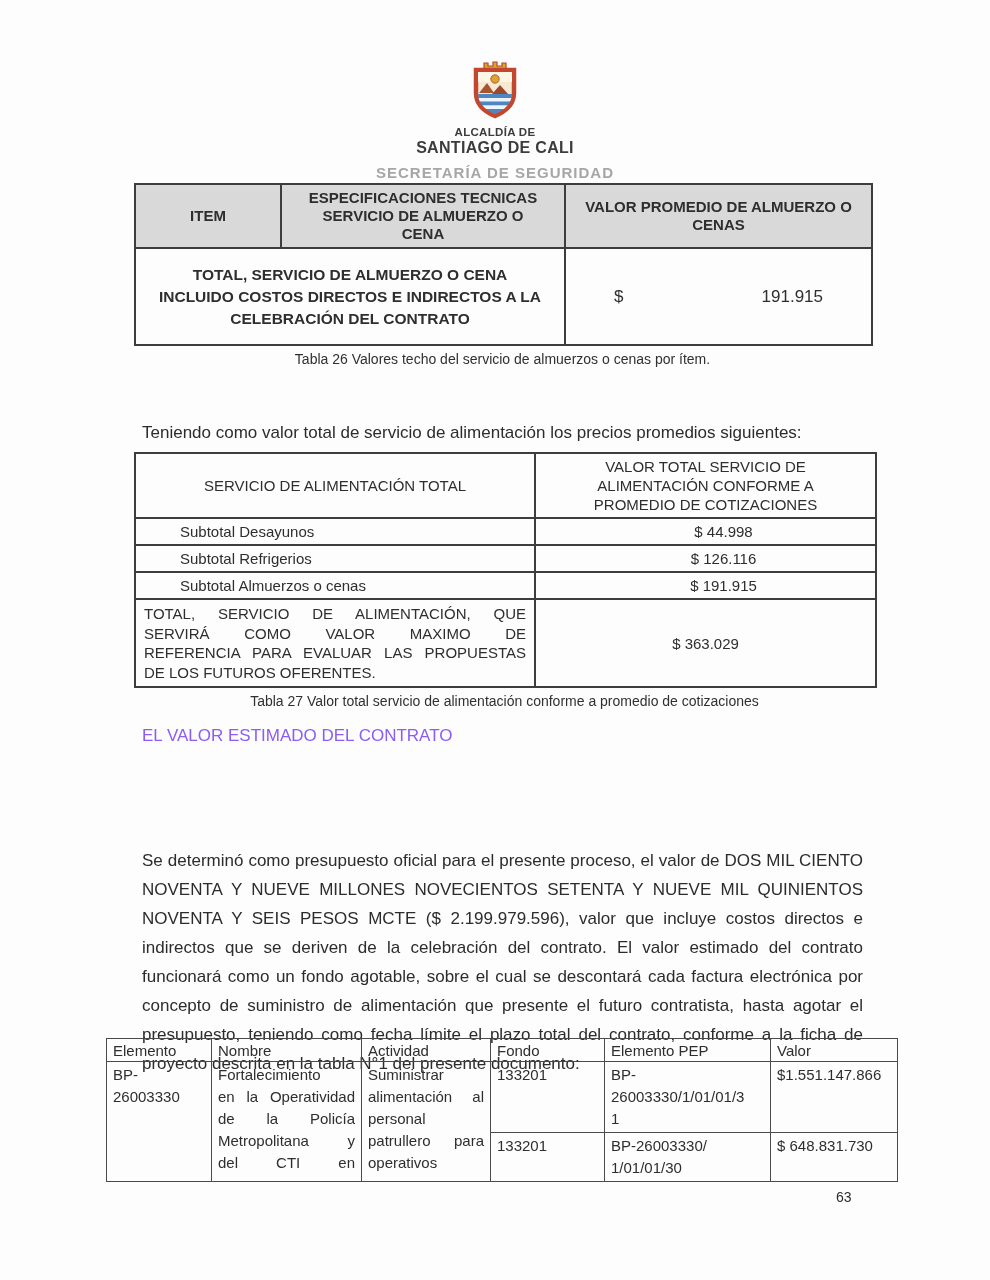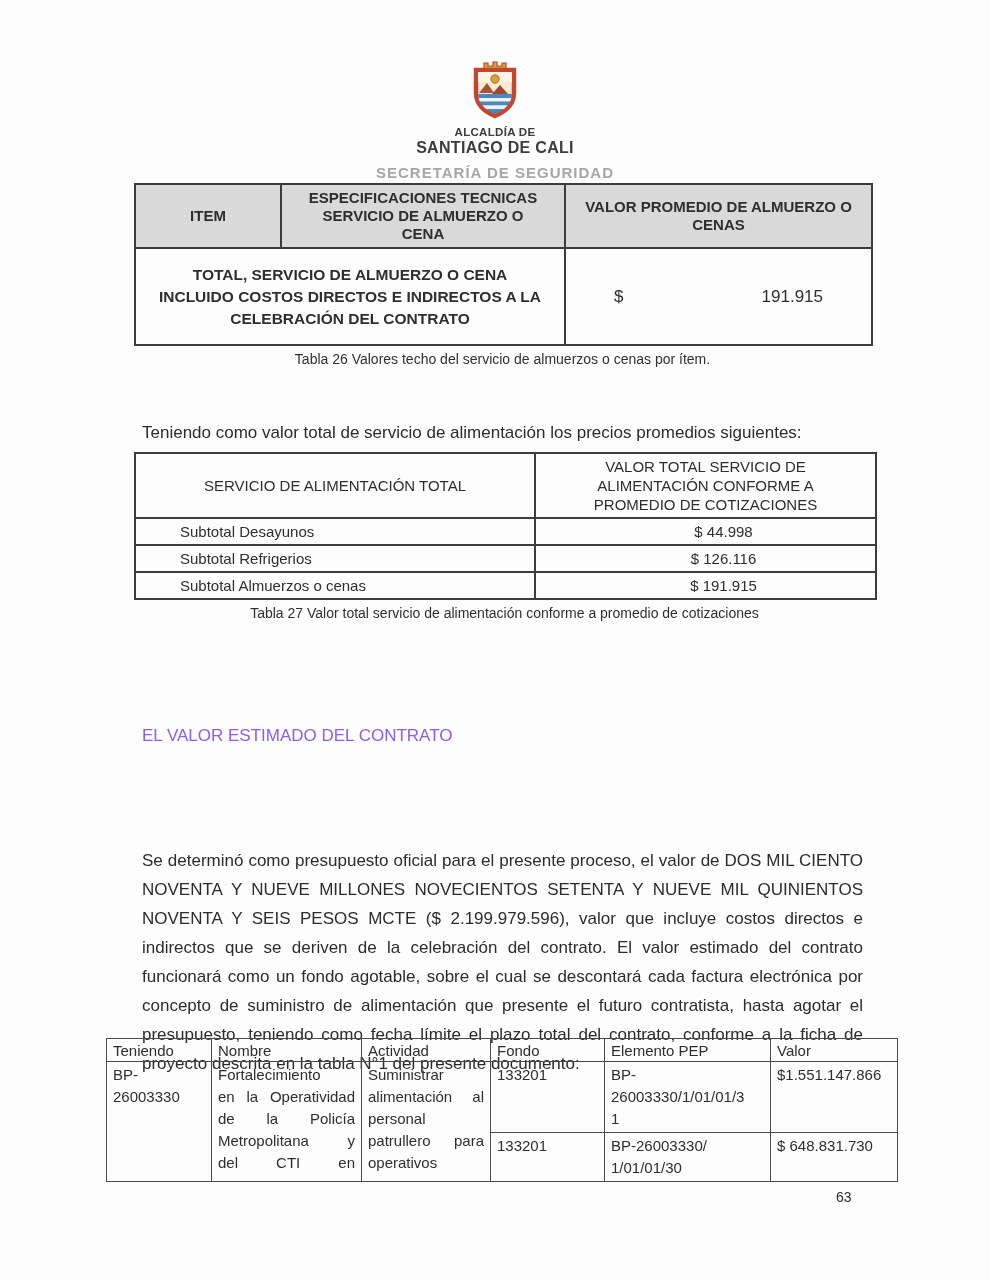--- a/index.html
+++ b/index.html
@@ -163,40 +163,49 @@
           <td class="val">$ 44.998</td>
         </tr>
         <tr class="sub">
           <td class="lbl">Subtotal Refrigerios</td>
           <td class="val">$ 126.116</td>
         </tr>
         <tr class="sub">
           <td class="lbl">Subtotal Almuerzos o cenas</td>
           <td class="val">$ 191.915</td>
         </tr>
+        <tr class="total">
+          <td class="lbl t27-total-lines">
+            <span class="jline">TOTAL, SERVICIO DE ALIMENTACIÓN, QUE</span>
+            <span class="jline">SERVIRÁ COMO VALOR MAXIMO DE</span>
+            <span class="jline">REFERENCIA PARA EVALUAR LAS PROPUESTAS</span>
+            <span class="jline">DE LOS FUTUROS OFERENTES.</span>
+          </td>
+          <td class="val">$ 363.029</td>
+        </tr>
       </tbody>
     </table>
     <div class="caption">Tabla 27 Valor total servicio de alimentación conforme a promedio de cotizaciones</div>
   </div>
 
   <h2 class="section-heading">EL VALOR ESTIMADO DEL CONTRATO</h2>
   <p class="para p2">Se determinó como presupuesto oficial para el presente proceso, el valor de DOS MIL CIENTO NOVENTA Y NUEVE MILLONES NOVECIENTOS SETENTA Y NUEVE MIL QUINIENTOS NOVENTA Y SEIS PESOS MCTE ($ 2.199.979.596), valor que incluye costos directos e indirectos que se deriven de la celebración del contrato. El valor estimado del contrato funcionará como un fondo agotable, sobre el cual se descontará cada factura electrónica por concepto de suministro de alimentación que presente el futuro contratista, hasta agotar el presupuesto, teniendo como fecha límite el plazo total del contrato, conforme a la ficha de proyecto descrita en la tabla N°1 del presente documento:</p>
 
   <table class="t3">
     <colgroup>
       <col style="width:105px">
         <col style="width:150px">
         <col style="width:129px">
       <col style="width:114px">
         <col style="width:166px">
         <col style="width:127px">
     </colgroup>
     <thead>
       <tr>
-        <th>Teniendo</th>
+        <th>Elemento</th>
         <th>Nombre</th>
         <th>Actividad</th>
         <th>Fondo</th>
         <th>Elemento PEP</th>
         <th>Valor</th>
       </tr>
     </thead>
     <tbody>
       <tr class="rowA">
         <td rowspan="2" class="prewrap">BP-

